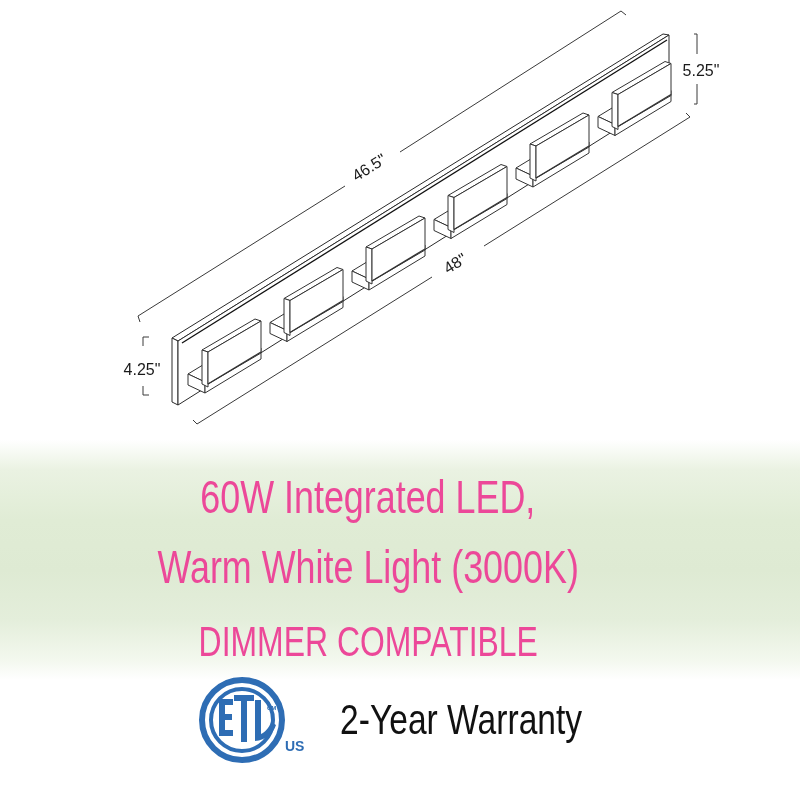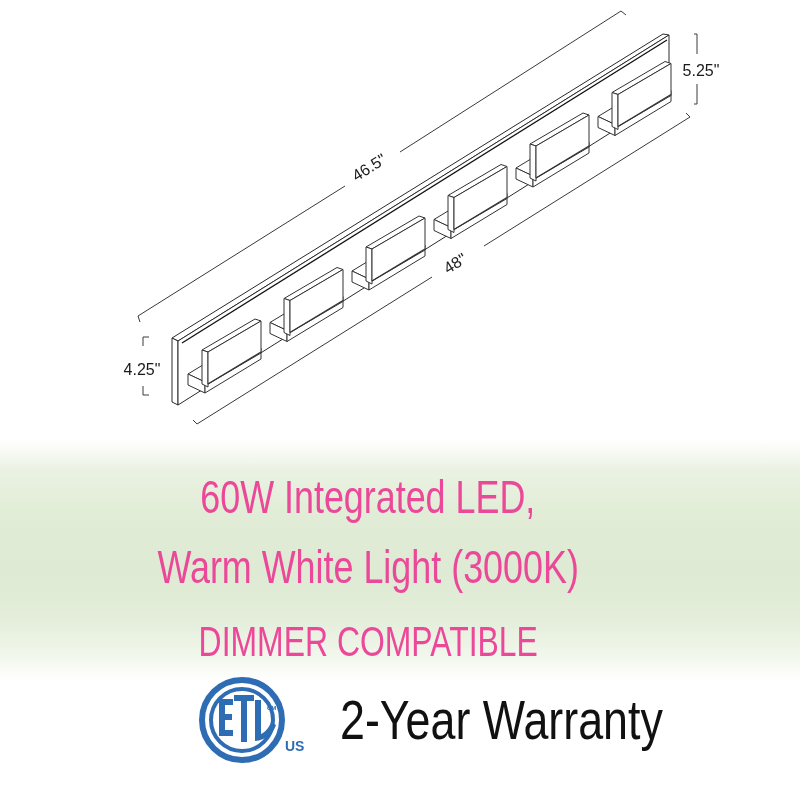--- a/index.html
+++ b/index.html
@@ -29,21 +29,21 @@
   .headline span { display: inline-block; transform-origin: center; }
   .line1 { top: 470px; font-size: 46px; line-height: 54px; }
   .line1 span { transform: scaleX(0.78); }
   .line2 { top: 527px; font-size: 46px; line-height: 54px; margin-top: 13px; }
   .line2 span { transform: scaleX(0.78); }
   .line3 { top: 618px; font-size: 42px; line-height: 48px; }
   .line3 span { transform: scaleX(0.76); }
   .footer { position: absolute; left: 0; top: 680px; width: 800px; height: 120px; }
   .etl { position: absolute; left: 197px; top: 676px; width: 110px; height: 90px; }
   .warranty {
-    position: absolute; left: 340px; top: 693px; font-size: 56px; line-height: 54px;
+    position: absolute; left: 340px; top: 693px; font-size: 42px; line-height: 54px;
     white-space: nowrap; color: #111;
   }
   .warranty span { display: inline-block; transform: scaleX(0.80); transform-origin: left center; }
   .dim-label { font-family: "Liberation Sans", sans-serif; fill: #1a1a1a; }
 </style>
 </head>
 <body>
 
 <div class="diagram">
   <svg width="800" height="440" viewBox="0 0 800 440" xmlns="http://www.w3.org/2000/svg">

